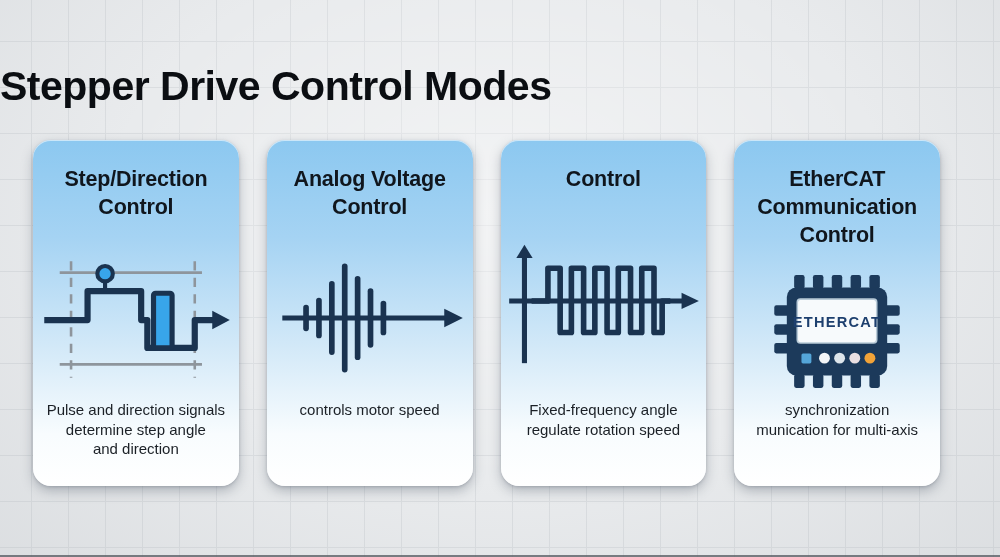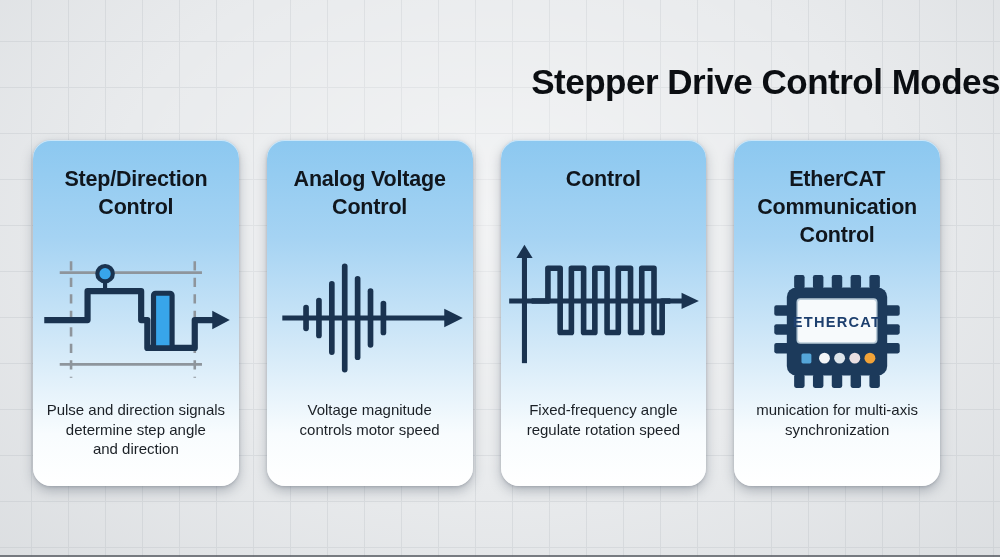--- a/index.html
+++ b/index.html
@@ -29,22 +29,22 @@
   .bottom-edge {
     position: absolute; left: 0; bottom: 0;
     width: 100%; height: 2px;
     background: #53575d;
     opacity: 0.75;
   }
   .main-title {
     position: absolute;
     top: 33px; left: 0;
     width: 100%;
-    text-align: right;
-    font-size: 35px;
+    text-align: left;
+    font-size: 41px;
     line-height: 52px;
     font-weight: 700;
     letter-spacing: -0.5px;
     color: #0b0e12;
   }
   .cards {
     position: absolute;
     top: 140px; left: 33px;
     width: 907px; height: 346px;
     display: flex;
@@ -146,21 +146,20 @@
             <line x1="45.5" y1="43" x2="45.5" y2="77"></line>
             <line x1="58" y1="27" x2="58" y2="93"></line>
             <line x1="70.5" y1="10" x2="70.5" y2="110"></line>
             <line x1="83" y1="22" x2="83" y2="98"></line>
             <line x1="95.5" y1="34" x2="95.5" y2="86"></line>
             <line x1="108" y1="46" x2="108" y2="74"></line>
           </g>
         </svg>
       </div>
       <div class="card-desc">
-        <div>Voltage magnitude</div>
         <div>controls motor speed</div>
       </div>
     </div>
 
     <div class="card">
       <div class="card-title">
         <div>Control</div>
       </div>
       <div class="icon-wrap">
         <svg width="204" height="124" viewBox="0 0 200 120">
@@ -214,21 +213,21 @@
           <rect x="27" y="24" width="76" height="42" rx="3" fill="#f7fafc" stroke="#b9cbd8" stroke-width="1.5"></rect>
           <text x="65" y="51" text-anchor="middle" class="chip-label">ETHERCAT</text>
           <rect x="31" y="76" width="9.5" height="9.5" rx="1.5" fill="#55a6d9"></rect>
           <circle cx="53" cy="80.5" r="5.2" fill="#f4f6f8"></circle>
           <circle cx="67.5" cy="80.5" r="5.2" fill="#dde5eb"></circle>
           <circle cx="82" cy="80.5" r="5.2" fill="#e9dfe2"></circle>
           <circle cx="96.5" cy="80.5" r="5.2" fill="#f2a338"></circle>
         </svg>
       </div>
       <div class="card-desc">
+        <div>synchronization</div>
         <div>munication for multi-axis</div>
-        <div>synchronization</div>
       </div>
     </div>
 
   </div>
 
   <div class="bottom-edge"></div>
 </div>
 
 </body></html>

